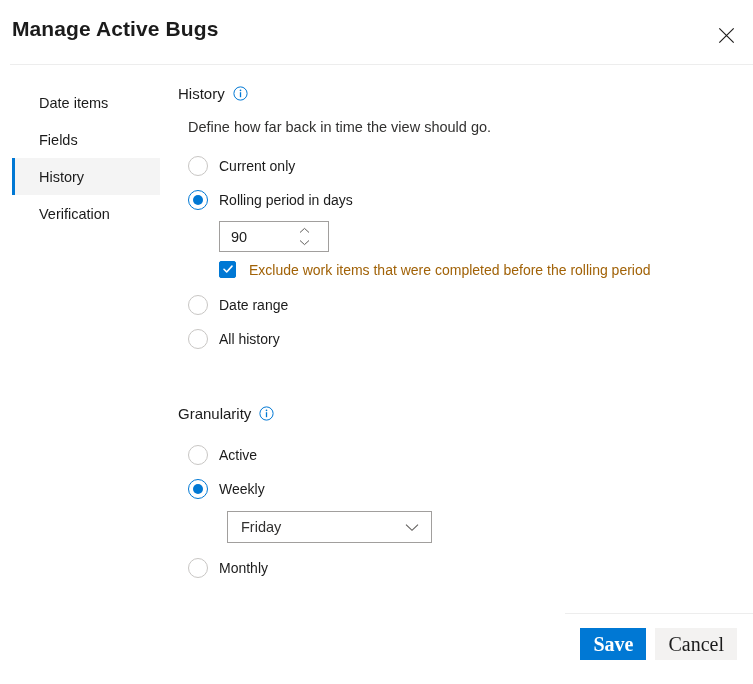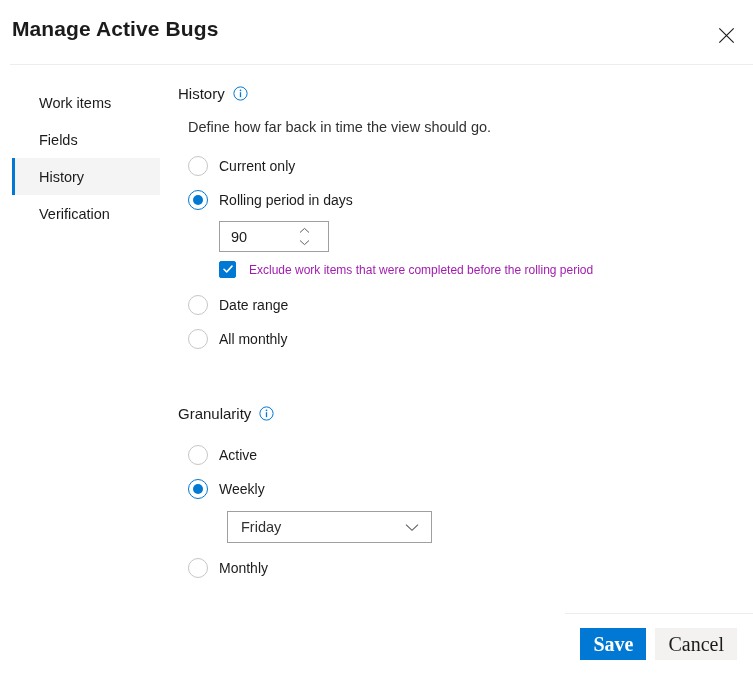--- a/index.html
+++ b/index.html
@@ -211,22 +211,22 @@
     border-radius: 2px;
     background: #0078d4;
     border: 1px solid #0078d4;
     flex: none;
     margin-right: 13px;
     display: flex;
     align-items: center;
     justify-content: center;
   }
   .checkbox-label {
-    font-size: 12px;
-    color: #a21caf;
+    font-size: 14px;
+    color: #a16207;
   }
 
   .granularity-block { margin-top: 46px; }
 
   .select-wrap {
     margin-left: 39px;
     margin-top: 5px;
     width: 205px;
     height: 32px;
     border: 1px solid #a19f9d;
@@ -292,21 +292,21 @@
       <svg width="17" height="17" viewBox="0 0 17 17" aria-hidden="true">
         <path d="M1.3 1.3 L15.7 15.7 M15.7 1.3 L1.3 15.7" stroke="#201f1e" stroke-width="1.2" fill="none"></path>
       </svg>
     </span>
   </button>
 </div>
 <div class="header-divider"></div>
 
 <div class="sidebar">
   <div class="nav-item">
-    <span>Work items</span>
+    <span>Date items</span>
   </div>
   <div class="nav-item">
     <span>Fields</span>
   </div>
   <div class="nav-item selected">
     <span>History</span>
   </div>
   <div class="nav-item">
     <span>Verification</span>
   </div>
@@ -364,21 +364,21 @@
       <span class="checkbox-label">Exclude work items that were completed before the rolling period</span>
     </div>
 
     <div class="radio-row" style="margin-top:10px;">
       <span class="radio"></span>
       <span class="radio-label">Date range</span>
     </div>
 
     <div class="radio-row">
       <span class="radio"></span>
-      <span class="radio-label">All monthly</span>
+      <span class="radio-label">All history</span>
     </div>
   </div>
 
   <div class="granularity-block">
     <div class="section-header">
       <span>Granularity</span>
       <span class="info-icon">
         <svg width="15" height="15" viewBox="0 0 15 15" aria-hidden="true">
           <circle cx="7.5" cy="7.5" r="6.6" fill="none" stroke="#0078d4" stroke-width="1"></circle>
           <circle cx="7.5" cy="4.3" r="0.85" fill="#0078d4"></circle>

